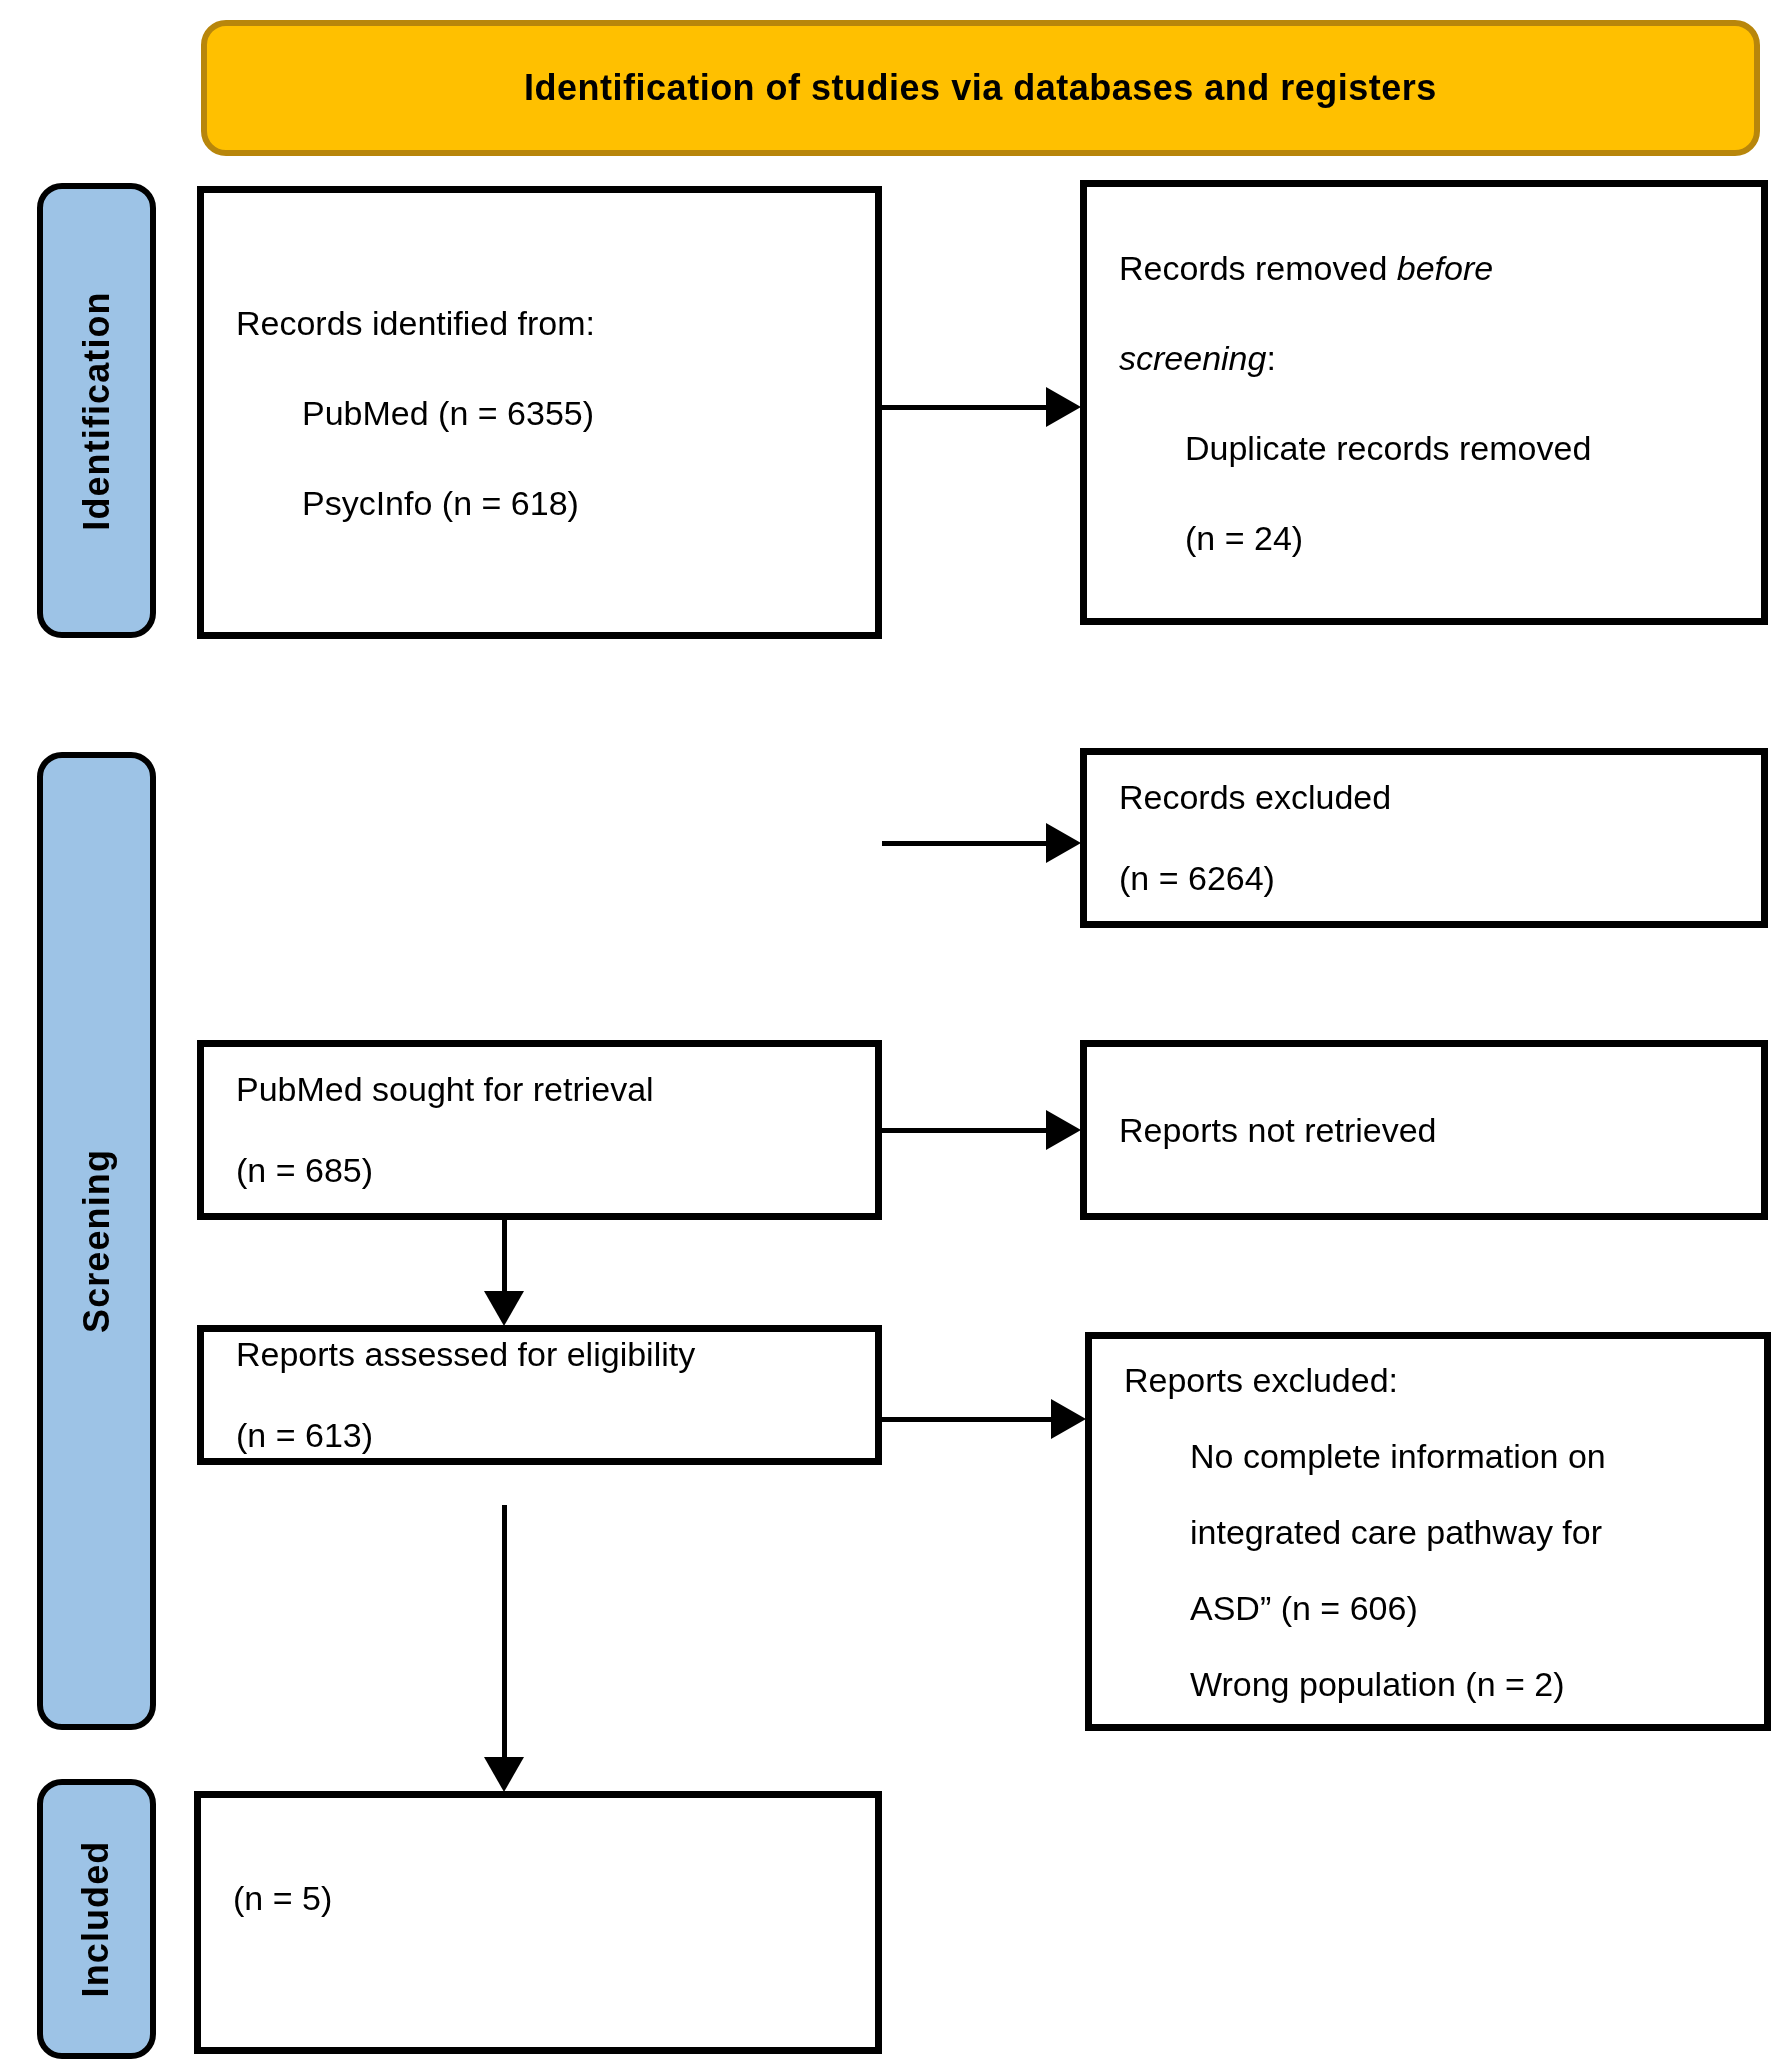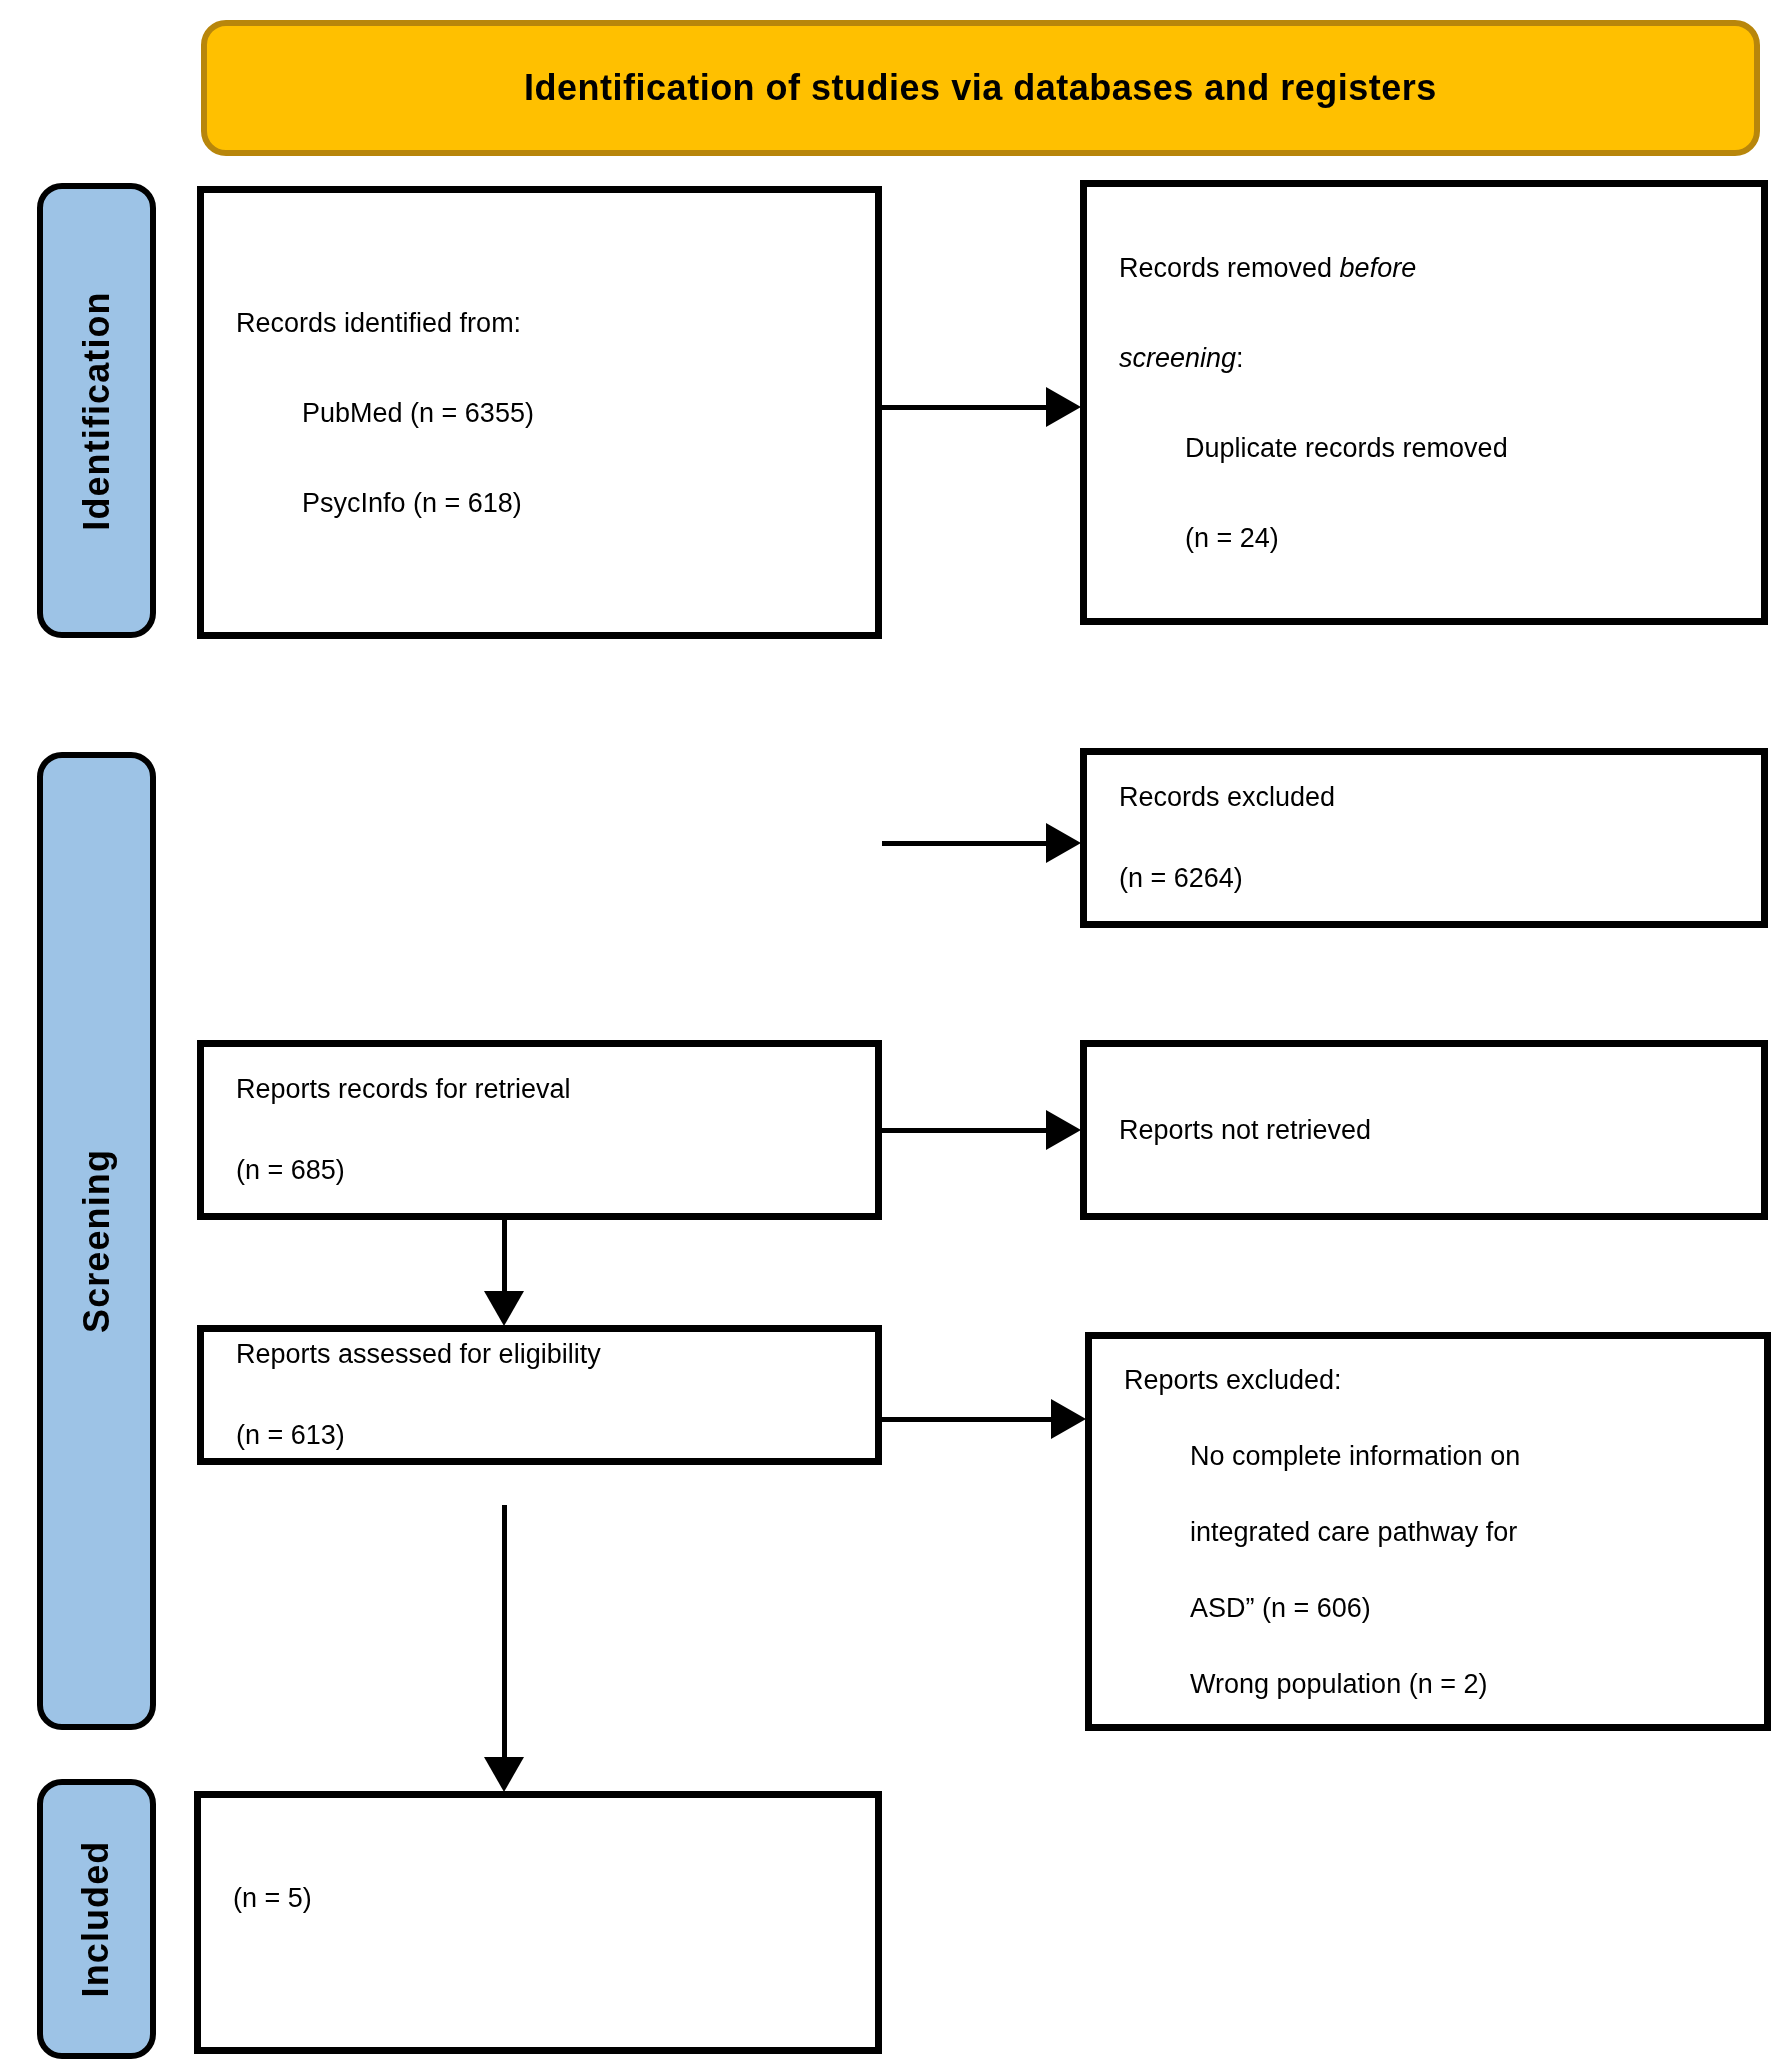--- a/index.html
+++ b/index.html
@@ -42,21 +42,21 @@
   #stage-included{top:1779px;height:280px;}
 
   
   .box{
     position:absolute;
     background:#ffffff;
     border:7px solid var(--ink);
     box-sizing:border-box;
     display:flex;flex-direction:column;justify-content:center;
     padding:11px 30px 11px 32px;
-    font-size:27px;
+    font-size:34px;
   }
   .tline{line-height:81px;white-space:nowrap;}
   .box.lh-lg .tline{line-height:90px;}
   .box.lh-sm .tline{line-height:76px;white-space:normal;}
   .tline.ind{padding-left:66px;}
 
   #box-records-identified{left:197px;top:186px;width:685px;height:453px;}
   #box-records-removed{left:1080px;top:180px;width:688px;height:445px;}
   #box-records-screened{left:197px;top:754px;width:685px;height:180px;}
   #box-records-excluded{left:1080px;top:748px;width:688px;height:180px;}
@@ -114,21 +114,21 @@
       <div class="tline ind"><span>(n = 24)</span></div>
     </div>
 
 
   <div class="box" id="box-records-excluded">
       <div class="tline"><span>Records excluded</span></div>
       <div class="tline"><span>(n = 6264)</span></div>
     </div>
 
   <div class="box" id="box-reports-sought">
-      <div class="tline"><span>Reports records for retrieval</span></div>
+      <div class="tline"><span>PubMed sought for retrieval</span></div>
       <div class="tline"><span>(n = 685)</span></div>
     </div>
 
   <div class="box" id="box-reports-not-retrieved">
       <div class="tline"><span>Reports not retrieved</span></div>
     </div>
 
   <div class="box" id="box-reports-assessed">
       <div class="tline"><span>Reports assessed for eligibility</span></div>
       <div class="tline"><span>(n = 613)</span></div>

